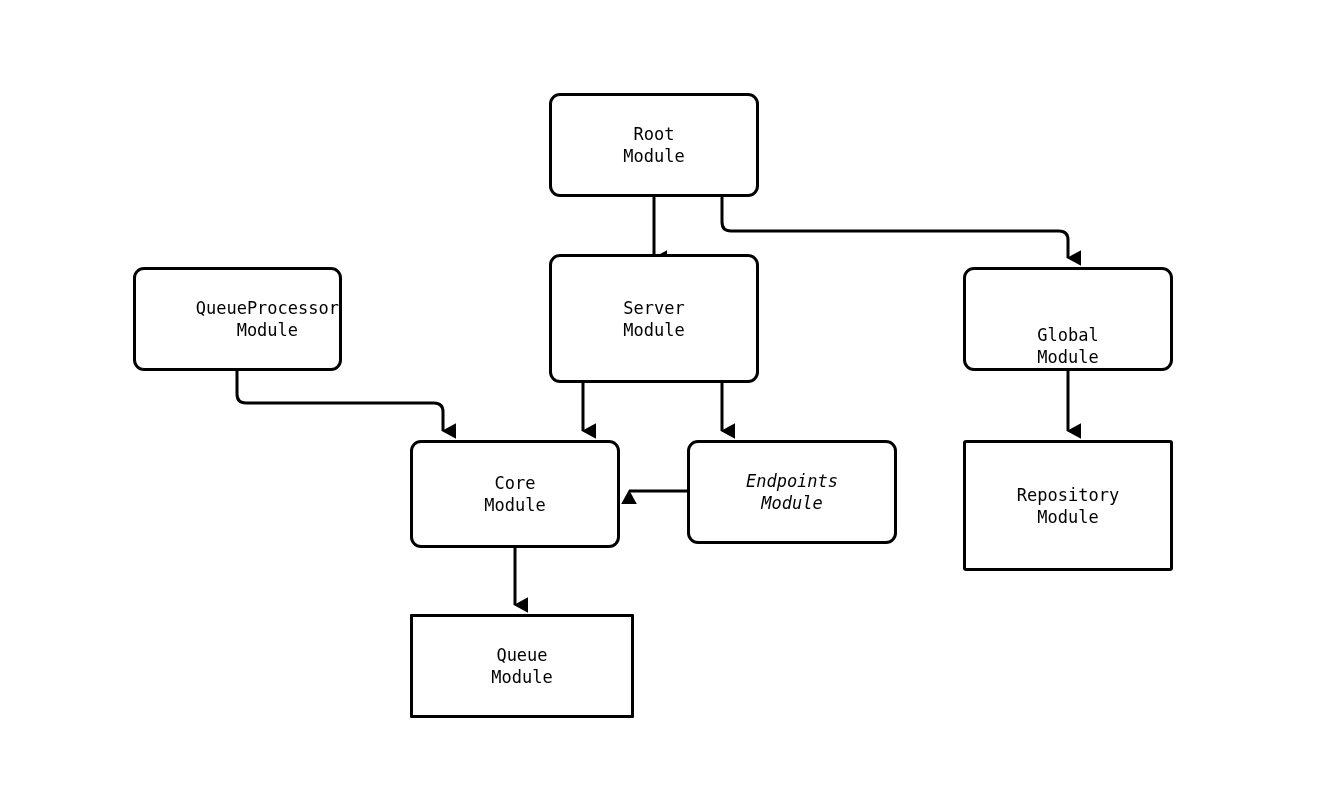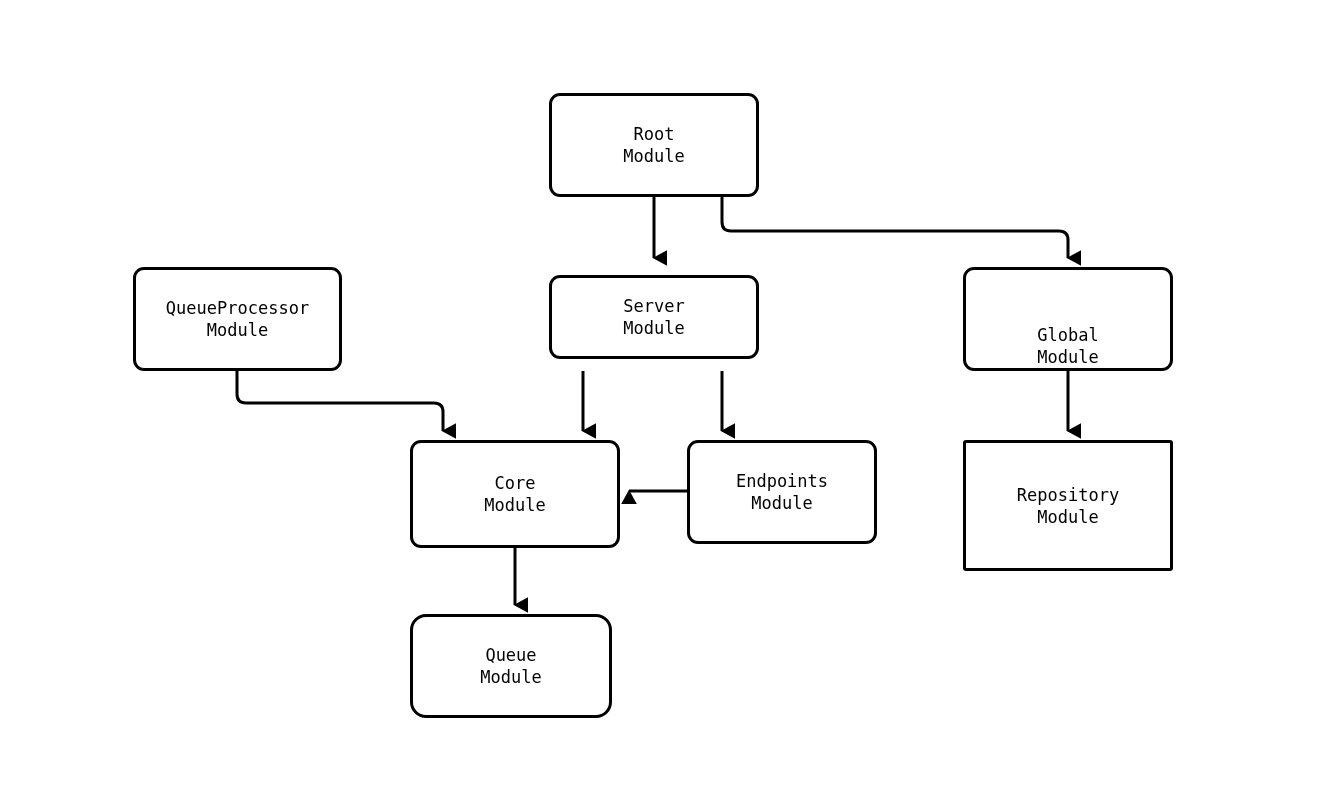--- a/index.html
+++ b/index.html
@@ -73,43 +73,43 @@
         <path d="M 1068,371 L 1068,431" stroke="#000000" stroke-width="3" fill="none" marker-end="url(#arrow-down)"></path>
         <path d="M 515,544 L 515,605" stroke="#000000" stroke-width="3" fill="none" marker-end="url(#arrow-down)"></path>
       </g>
   </svg>
 
   <div id="nodes-group">
       <div class="node-box" style="left: 549px; top: 93px; width: 210px; height: 104px; border-color: rgb(0, 0, 0); border-width: 3px; border-radius: 11px;">
         <div class="node-label">Root
 Module</div>
       </div>
-      <div class="node-box" style="left: 133px; top: 267px; width: 209px; height: 104px; border-color: rgb(0, 0, 0); border-width: 3px; border-radius: 11px;">
+      <div class="node-box" style="left: 133px; top: 267px; width: 209px; height: 104px; border-color: rgb(0, 0, 0); border-width: 3px; border-radius: 11px; align-items: flex-end;">
         <div class="node-label">QueueProcessor
 Module</div>
       </div>
-      <div class="node-box" style="left: 549px; top: 275px; width: 210px; height: 84px; border-color: rgb(0, 0, 0); border-width: 3px; border-radius: 11px;">
+      <div class="node-box" style="left: 549px; top: 254px; width: 210px; height: 129px; border-color: rgb(0, 0, 0); border-width: 3px; border-radius: 11px;">
         <div class="node-label">Server
 Module</div>
       </div>
       <div class="node-box" style="left: 963px; top: 267px; width: 210px; height: 104px; border-color: rgb(0, 0, 0); border-width: 3px; border-radius: 11px; justify-content: flex-end;">
         <div class="node-label">Global
 Module</div>
       </div>
       <div class="node-box" style="left: 410px; top: 440px; width: 210px; height: 108px; border-color: rgb(0, 0, 0); border-width: 3px; border-radius: 11px;">
         <div class="node-label">Core
 Module</div>
       </div>
-      <div class="node-box" style="left: 687px; top: 440px; width: 190px; height: 104px; border-color: rgb(0, 0, 0); border-width: 3px; border-radius: 11px;">
+      <div class="node-box" style="left: 687px; top: 440px; width: 210px; height: 104px; border-color: rgb(0, 0, 0); border-width: 3px; border-radius: 11px; font-style: italic;">
         <div class="node-label">Endpoints
 Module</div>
       </div>
       <div class="node-box" style="left: 963px; top: 440px; width: 210px; height: 131px; border-color: rgb(0, 0, 0); border-width: 3px; border-radius: 3px;">
         <div class="node-label">Repository
 Module</div>
       </div>
-      <div class="node-box" style="left: 410px; top: 614px; width: 202px; height: 104px; border-color: rgb(0, 0, 0); border-width: 3px; border-radius: 16px;">
+      <div class="node-box" style="left: 410px; top: 614px; width: 224px; height: 104px; border-color: rgb(0, 0, 0); border-width: 3px; border-radius: 1px;">
         <div class="node-label">Queue
 Module</div>
       </div>
     </div>
 
 </div>
 
 </body></html>

